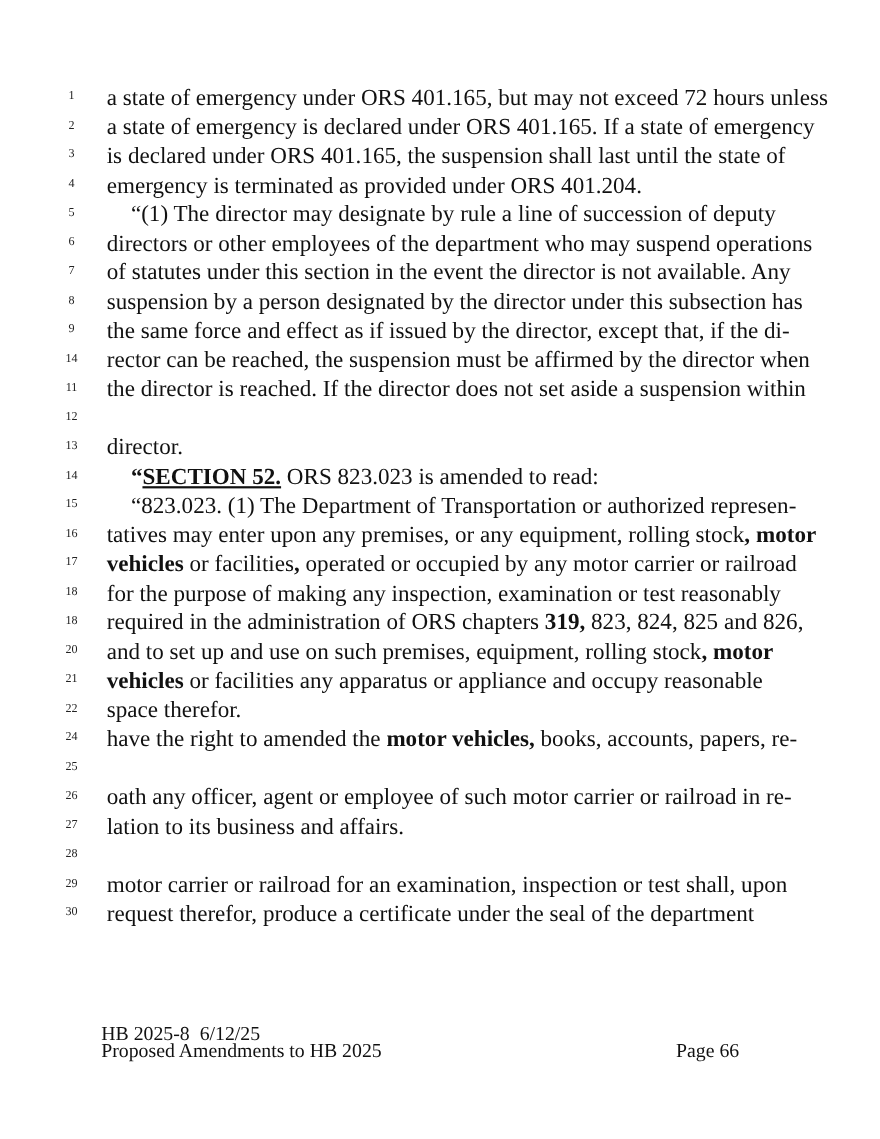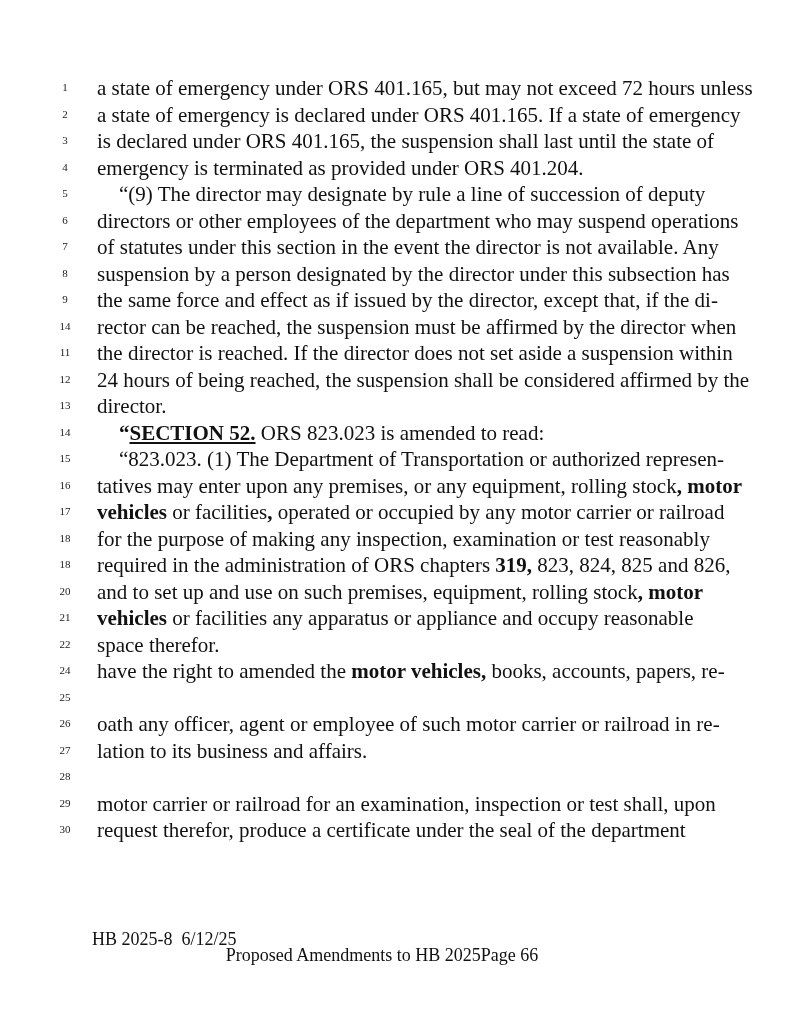--- a/index.html
+++ b/index.html
@@ -5,21 +5,21 @@
     html, body { margin: 0; padding: 0; background: #ffffff; }
     body { width: 800px; height: 1035px; position: relative; overflow: hidden; font-family: "DejaVu Serif", "Liberation Serif", serif; color: #111; }
     .page { position: absolute; left: 0; top: 0; width: 800px; height: 1035px; }
     .lines { position: absolute; left: 0; top: 76px; width: 800px; }
     .line { position: relative; height: 26.5px; }
     .ln { position: absolute; left: 50px; width: 30px; top: 5px; text-align: center; font-size: 11px; font-family: "Liberation Serif", serif; color: #222; }
     .txt { position: absolute; left: 97px; width: 582px; top: 0; font-family: "Liberation Serif", serif; font-size: 21px; line-height: 24px; white-space: nowrap; text-align: justify; text-align-last: justify; }
     .txt.last { text-align-last: left; }
     .txt.indent { text-indent: 22px; }
     .footer { position: absolute; left: 72px; top: 931px; width: 580px; font-family: "Liberation Serif", serif; font-size: 18px; line-height: 16px; color: #111; margin-left: 20px; }
-    .footer .row2 { display: flex; justify-content: center; }
+    .footer .row2 { display: flex; justify-content: space-between; }
   </style>
 </head>
 <body>
 
 <div class="page">
   <div class="lines" id="lines">
       <div class="line">
         <span class="ln">1</span>
         <div class="txt"><span>a state of emergency under ORS 401.165, but may not exceed 72 hours unless</span></div>
       </div>
@@ -30,21 +30,21 @@
       <div class="line">
         <span class="ln">3</span>
         <div class="txt"><span>is declared under ORS 401.165, the suspension shall last until the state of</span></div>
       </div>
       <div class="line">
         <span class="ln">4</span>
         <div class="txt last"><span>emergency is terminated as provided under ORS 401.204.</span></div>
       </div>
       <div class="line">
         <span class="ln">5</span>
-        <div class="txt indent"><span>“(9) The director may designate by rule a line of succession of deputy</span></div>
+        <div class="txt indent"><span>“(1) The director may designate by rule a line of succession of deputy</span></div>
       </div>
       <div class="line">
         <span class="ln">6</span>
         <div class="txt"><span>directors or other employees of the department who may suspend operations</span></div>
       </div>
       <div class="line">
         <span class="ln">7</span>
         <div class="txt"><span>of statutes under this section in the event the director is not available. Any</span></div>
       </div>
       <div class="line">
@@ -58,21 +58,20 @@
       <div class="line">
         <span class="ln">14</span>
         <div class="txt"><span>rector can be reached, the suspension must be affirmed by the director when</span></div>
       </div>
       <div class="line">
         <span class="ln">11</span>
         <div class="txt"><span>the director is reached. If the director does not set aside a suspension within</span></div>
       </div>
       <div class="line">
         <span class="ln">12</span>
-        <div class="txt"><span>24 hours of being reached, the suspension shall be considered affirmed by the</span></div>
       </div>
       <div class="line">
         <span class="ln">13</span>
         <div class="txt last"><span>director.</span></div>
       </div>
       <div class="line">
         <span class="ln">14</span>
         <div class="txt last indent"><span style="font-weight: bold;">“</span><span style="font-weight: bold; text-decoration: underline;">SECTION 52.</span><span> ORS 823.023 is amended to read:</span></div>
       </div>
       <div class="line">

